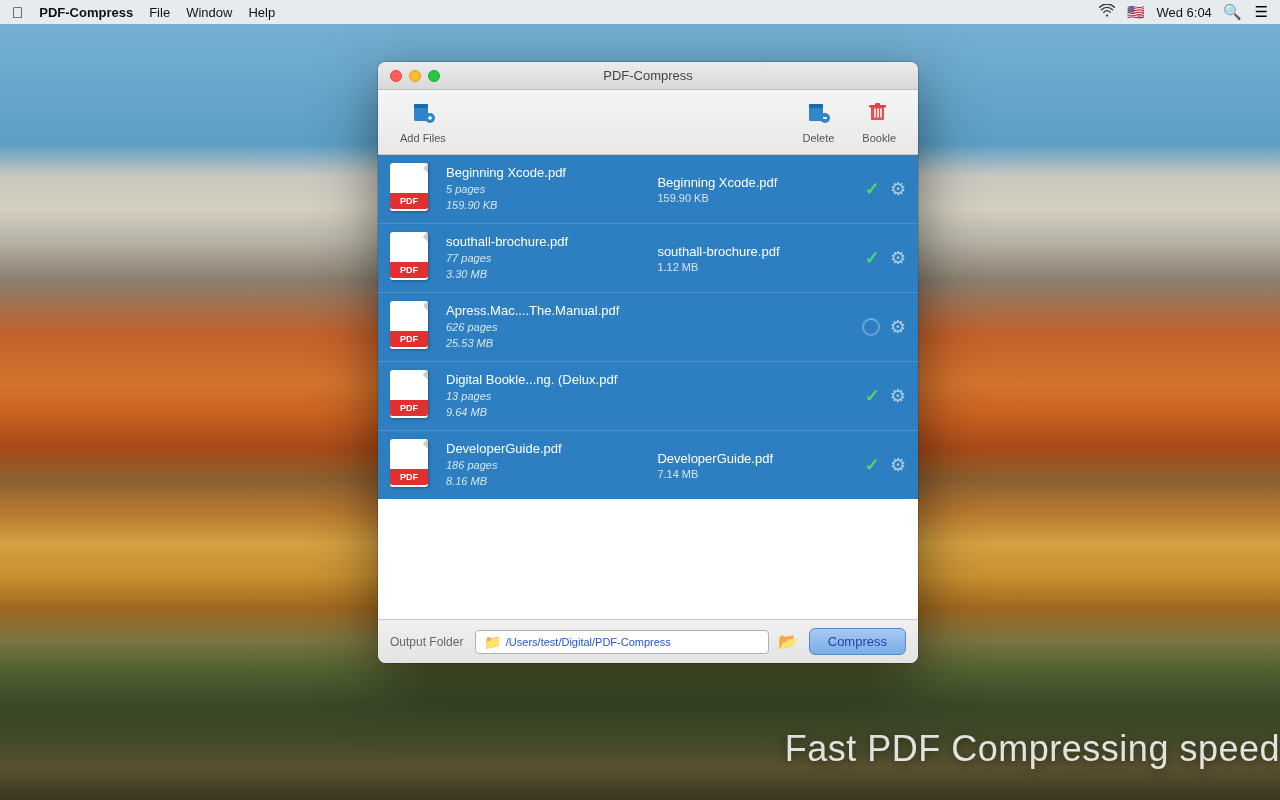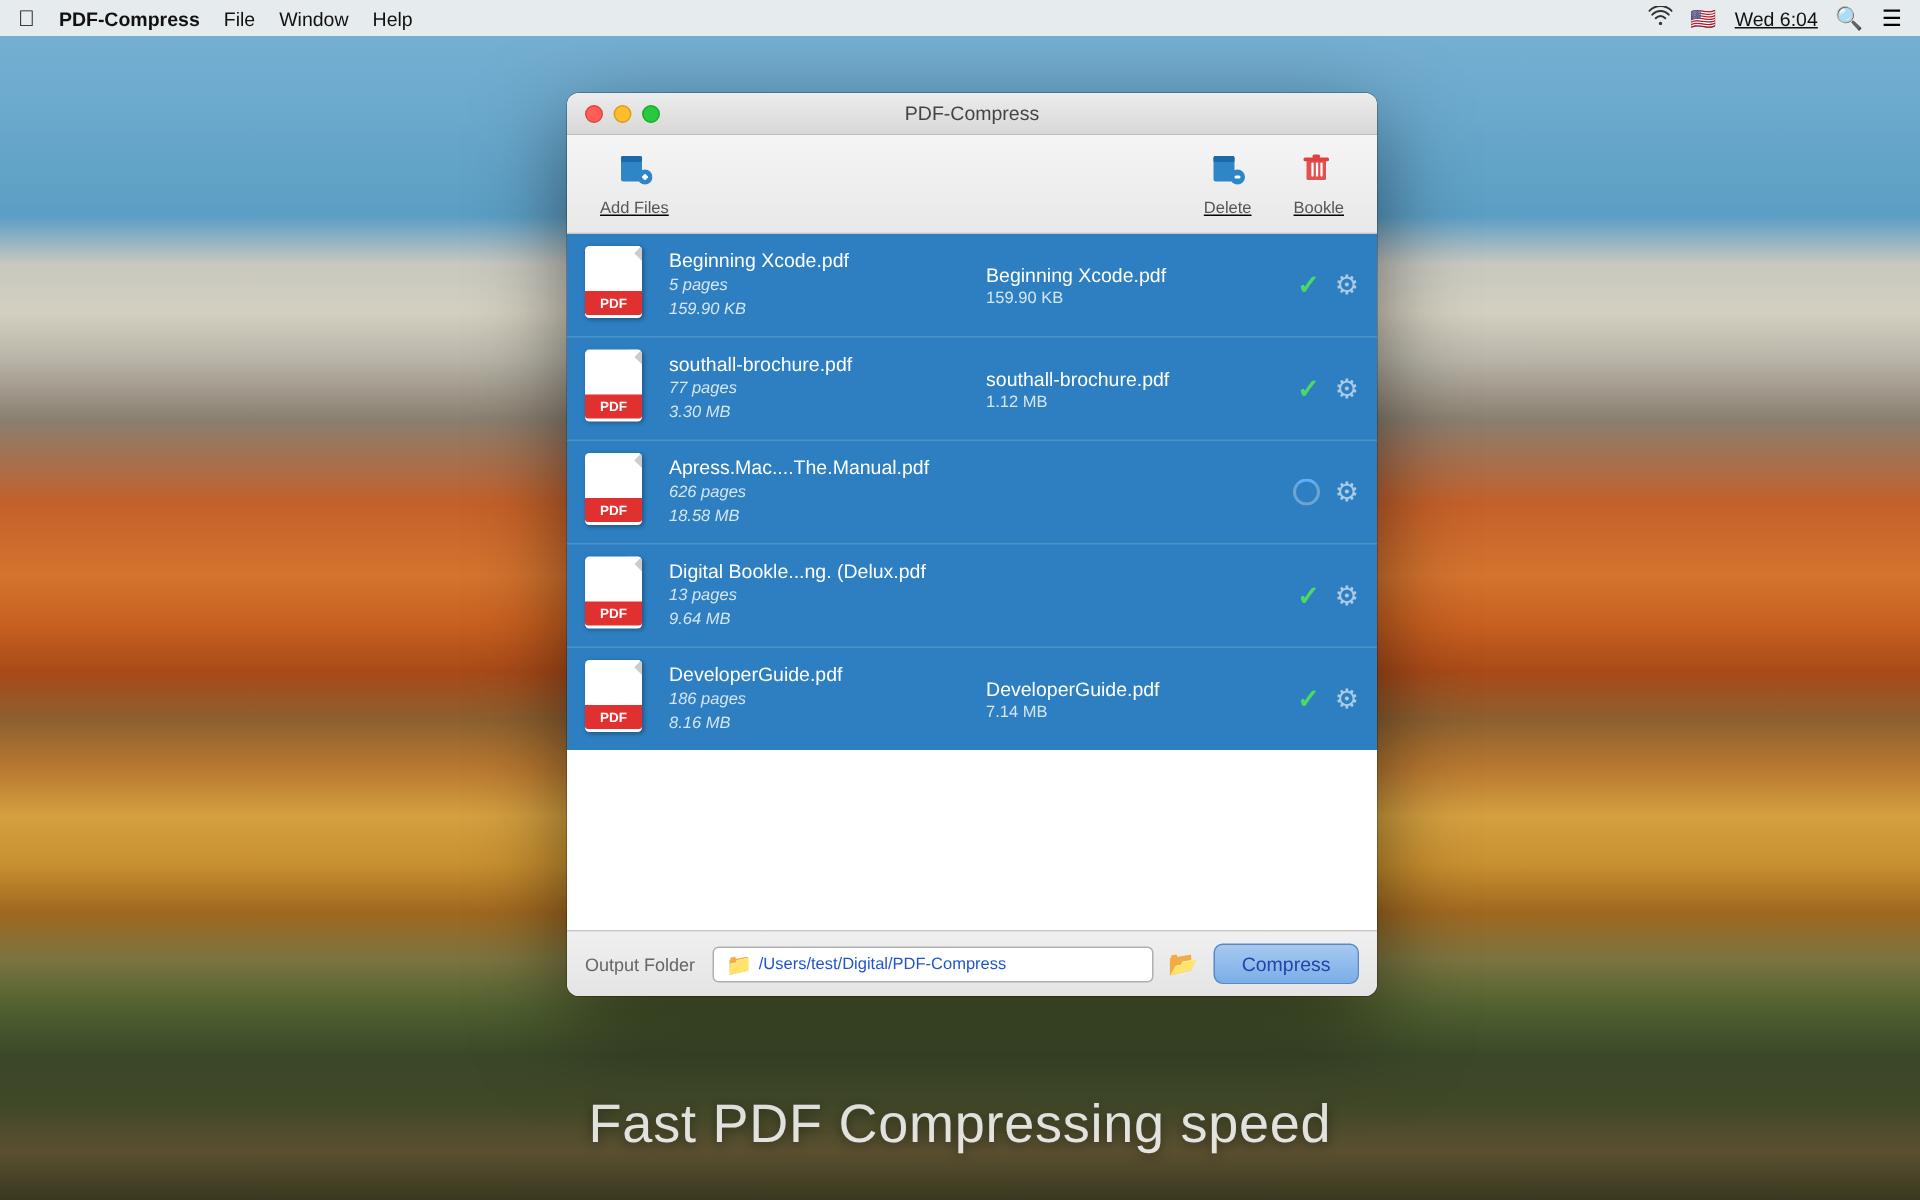--- a/index.html
+++ b/index.html
@@ -138,21 +138,20 @@
     }
 
     
     .toolbar {
       background: linear-gradient(180deg, #f5f5f5 0%, #e8e8e8 100%);
       border-bottom: 1px solid #c8c8c8;
       padding: 8px 16px;
       display: flex;
       align-items: center;
       justify-content: space-between;
-      text-decoration: underline;
     }
 
     .toolbar-btn {
       display: flex;
       flex-direction: column;
       align-items: center;
       gap: 3px;
       cursor: pointer;
       padding: 2px 6px;
       border-radius: 4px;
@@ -364,21 +363,21 @@
       cursor: pointer;
       margin-left: auto;
     }
 
     
     .bottom-text {
       position: absolute;
       bottom: 30px;
       left: 0;
       width: 100%;
-      text-align: center;
+      text-align: right;
       font-size: 36px;
       font-weight: 300;
       color: rgba(255,255,255,0.85);
       z-index: 10;
       text-shadow: 0 2px 8px rgba(0,0,0,0.4);
       letter-spacing: 0.5px;
     }
   </style>
 </head>
 <body>
@@ -399,21 +398,21 @@
       <svg width="16" height="13" viewBox="0 0 16 13" fill="none">
         <path d="M8 10.5 C8.6 10.5, 9.1 11, 9.1 11.6 C9.1 12.2, 8.6 12.7, 8 12.7 C7.4 12.7, 6.9 12.2, 6.9 11.6 C6.9 11, 7.4 10.5, 8 10.5Z" fill="#333"></path>
         <path d="M4.8 8.2 C5.8 7.2, 6.9 6.7, 8 6.7 C9.1 6.7, 10.2 7.2, 11.2 8.2" stroke="#333" stroke-width="1.3" fill="none" stroke-linecap="round"></path>
         <path d="M2.5 5.8 C4 4.2, 5.9 3.3, 8 3.3 C10.1 3.3, 12 4.2, 13.5 5.8" stroke="#333" stroke-width="1.3" fill="none" stroke-linecap="round"></path>
         <path d="M0.5 3.3 C2.5 1.2, 5.1 0, 8 0 C10.9 0, 13.5 1.2, 15.5 3.3" stroke="#333" stroke-width="1.3" fill="none" stroke-linecap="round"></path>
       </svg>
     </span>
 
     <span style="font-size:14px;">🇺🇸</span>
 
-    <span style="font-size:13px; color:#111;text-decoration:underline;">Wed 6:04</span>
+    <span style="font-size:13px; color:#111;">Wed 6:04</span>
 
     <span style="font-size:15px;">🔍</span>
 
     <span style="font-size:15px;">☰</span>
   </div>
 </div>
 
 <div class="app-window">
 
   <div class="titlebar">
@@ -512,21 +511,21 @@
   </div>
       <div class="file-row">
     <div class="file-icon-wrapper">
       <div class="file-icon-page">
         <div class="file-icon-badge">PDF</div>
       </div>
     </div>
     <div class="file-info">
       <div class="file-name">Apress.Mac....The.Manual.pdf</div>
       <div class="file-meta">626 pages</div>
-      <div class="file-meta">18.58 MB</div>
+      <div class="file-meta">25.53 MB</div>
     </div>
     <div class="file-actions">
       <div class="spinner"></div>
       <span class="gear-icon">⚙</span>
     </div>
   </div>
       <div class="file-row">
     <div class="file-icon-wrapper">
       <div class="file-icon-page">
         <div class="file-icon-badge">PDF</div>

